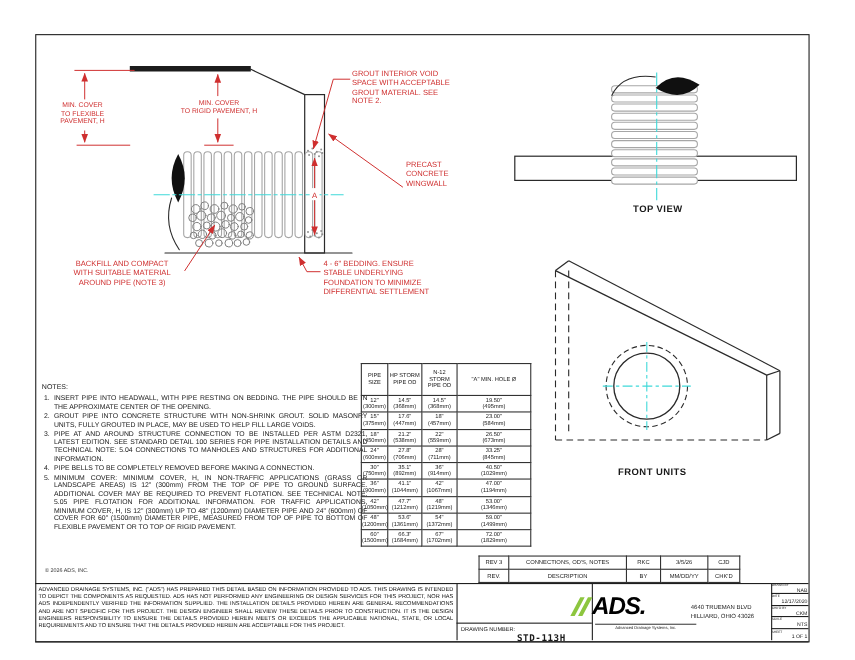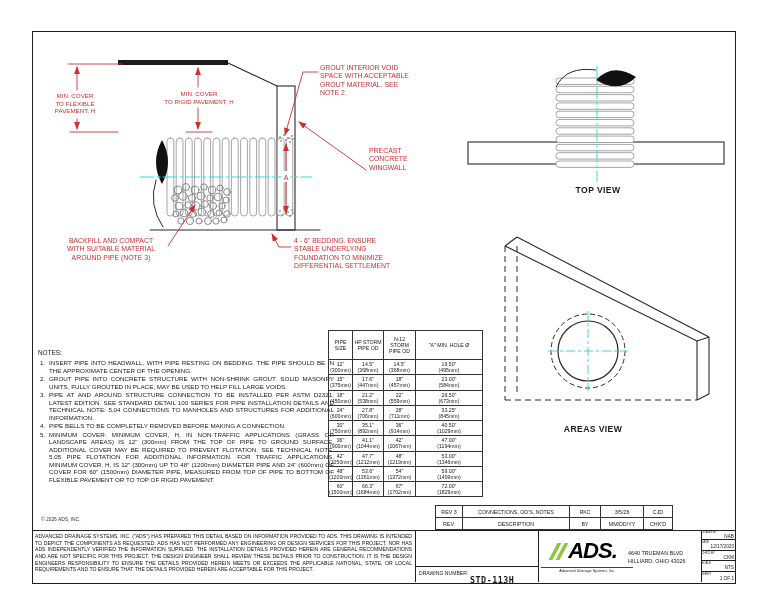--- a/index.html
+++ b/index.html
@@ -48,21 +48,21 @@
   .tb-div{position:absolute;top:530px;width:0;height:52px;border-left:1.2px solid #1f1f1f;}
   .disclaimer{left:35px;top:533px;width:377px;font-size:5.12px;line-height:1.3;
               text-align:justify;color:#111;}
   .dt-title{left:417px;top:537px;width:119px;font-family:"Liberation Serif",serif;
             font-weight:bold;font-size:7.4px;letter-spacing:.6px;text-align:center;
             white-space:pre-line;line-height:1.5;}
   .dn-row{left:415px;top:566px;width:123px;height:16px;border-top:1.2px solid #1f1f1f;}
   .dn-label{left:419px;top:570px;font-size:5.1px;}
   .dn-value{left:470px;top:575px;font-family:"DejaVu Sans Mono",monospace;
             font-size:8.4px;font-weight:bold;letter-spacing:.5px;}
-  .ads-logo{left:545px;top:538px;width:80px;height:26px;display:flex;align-items:center;
+  .ads-logo{left:515px;top:538px;width:80px;height:26px;display:flex;align-items:center;
             justify-content:center;}
   .slash{display:inline-block;width:4px;height:17px;background:#8dc63f;
          transform:skewX(-28deg);margin-right:2.5px;}
   .ads-text{font-size:22px;font-weight:900;font-style:italic;letter-spacing:-1px;
             color:#000;line-height:1;margin-left:2px;}
   .ads-tagline{left:541px;top:567px;width:92px;font-size:3.7px;text-align:center;
                border-top:.8px solid #444;padding-top:1px;color:#222;}
   .address{left:628px;top:550px;font-size:5.4px;white-space:pre-line;line-height:1.45;}
   .title-fields{left:701px;top:530px;width:34px;height:52px;}
   .tb-field{position:relative;height:10.4px;border-bottom:.9px solid #1f1f1f;
@@ -251,21 +251,21 @@
 WINGWALL</div>
   <div class="abs red callout c-center" style="left:50px;top:237px;width:122px;">BACKFILL AND COMPACT
 WITH SUITABLE MATERIAL
 AROUND PIPE (NOTE 3)</div>
   <div class="abs red callout" style="left:294px;top:237px;width:124px;">4 - 6" BEDDING. ENSURE
 STABLE UNDERLYING
 FOUNDATION TO MINIMIZE
 DIFFERENTIAL SETTLEMENT</div>
 
   <div class="abs view-label" style="left:558px;top:185px;width:80px;">TOP VIEW</div>
-  <div class="abs view-label" style="left:548px;top:424px;width:90px;">AREAS VIEW</div>
+  <div class="abs view-label" style="left:548px;top:424px;width:90px;">FRONT UNITS</div>
 
   <div class="abs notes-head" style="left:38px;top:349px;">NOTES:</div>
   <ol class="abs notes" style="left:38px;top:357px;">
       <li>INSERT PIPE INTO HEADWALL, WITH PIPE RESTING ON BEDDING. THE PIPE SHOULD BE IN THE APPROXIMATE CENTER OF THE OPENING.</li>
       <li>GROUT PIPE INTO CONCRETE STRUCTURE WITH NON-SHRINK GROUT. SOLID MASONRY UNITS, FULLY GROUTED IN PLACE, MAY BE USED TO HELP FILL LARGE VOIDS.</li>
       <li>PIPE AT AND AROUND STRUCTURE CONNECTION TO BE INSTALLED PER ASTM D2321, LATEST EDITION. SEE STANDARD DETAIL 100 SERIES FOR PIPE INSTALLATION DETAILS AND TECHNICAL NOTE: 5.04 CONNECTIONS TO MANHOLES AND STRUCTURES FOR ADDITIONAL INFORMATION.</li>
       <li>PIPE BELLS TO BE COMPLETELY REMOVED BEFORE MAKING A CONNECTION.</li>
       <li>MINIMUM COVER: MINIMUM COVER, H, IN NON-TRAFFIC APPLICATIONS (GRASS OR LANDSCAPE AREAS) IS 12" (300mm) FROM THE TOP OF PIPE TO GROUND SURFACE.  ADDITIONAL COVER MAY BE REQUIRED TO PREVENT FLOTATION. SEE TECHNICAL NOTE: 5.05 PIPE FLOTATION FOR ADDITIONAL INFORMATION. FOR TRAFFIC APPLICATIONS, MINIMUM COVER, H, IS 12" (300mm) UP TO 48" (1200mm) DIAMETER PIPE AND 24" (600mm) OF COVER FOR 60" (1500mm) DIAMETER PIPE, MEASURED FROM TOP OF PIPE TO BOTTOM OF FLEXIBLE PAVEMENT OR TO TOP OF RIGID PAVEMENT.</li>
     </ol>
   <div class="abs copyright" style="left:41px;top:517px;">© 2026 ADS, INC.</div>

